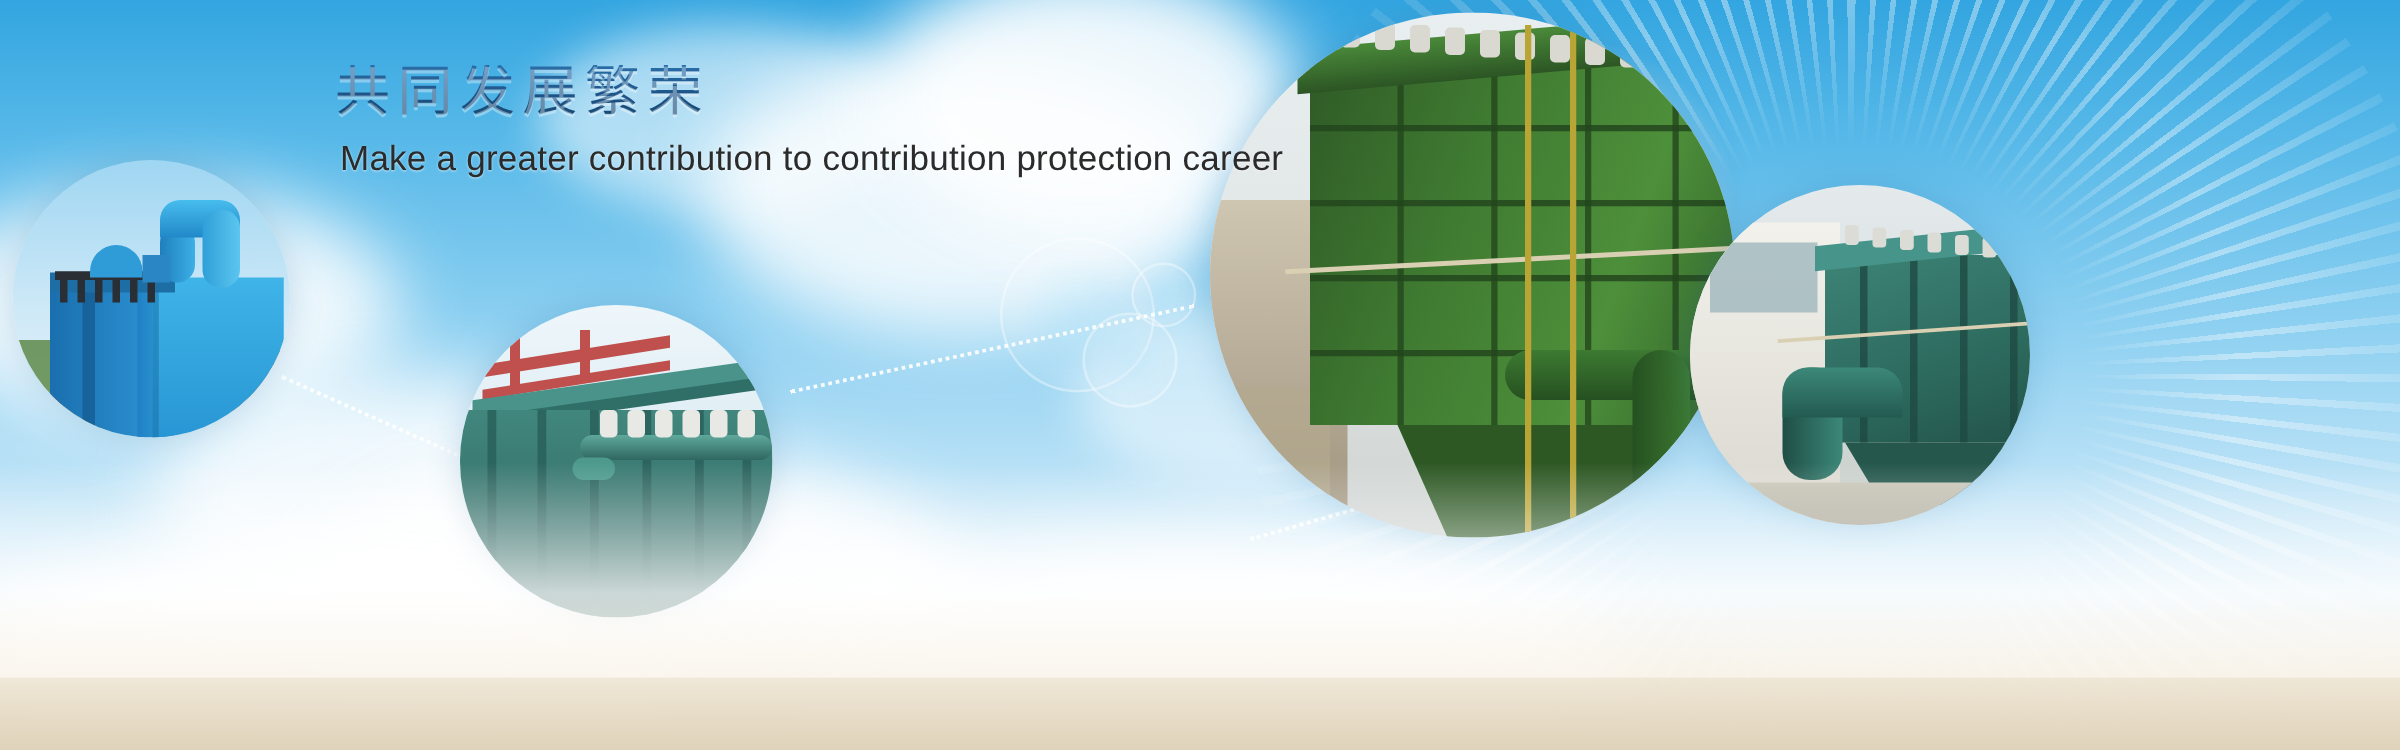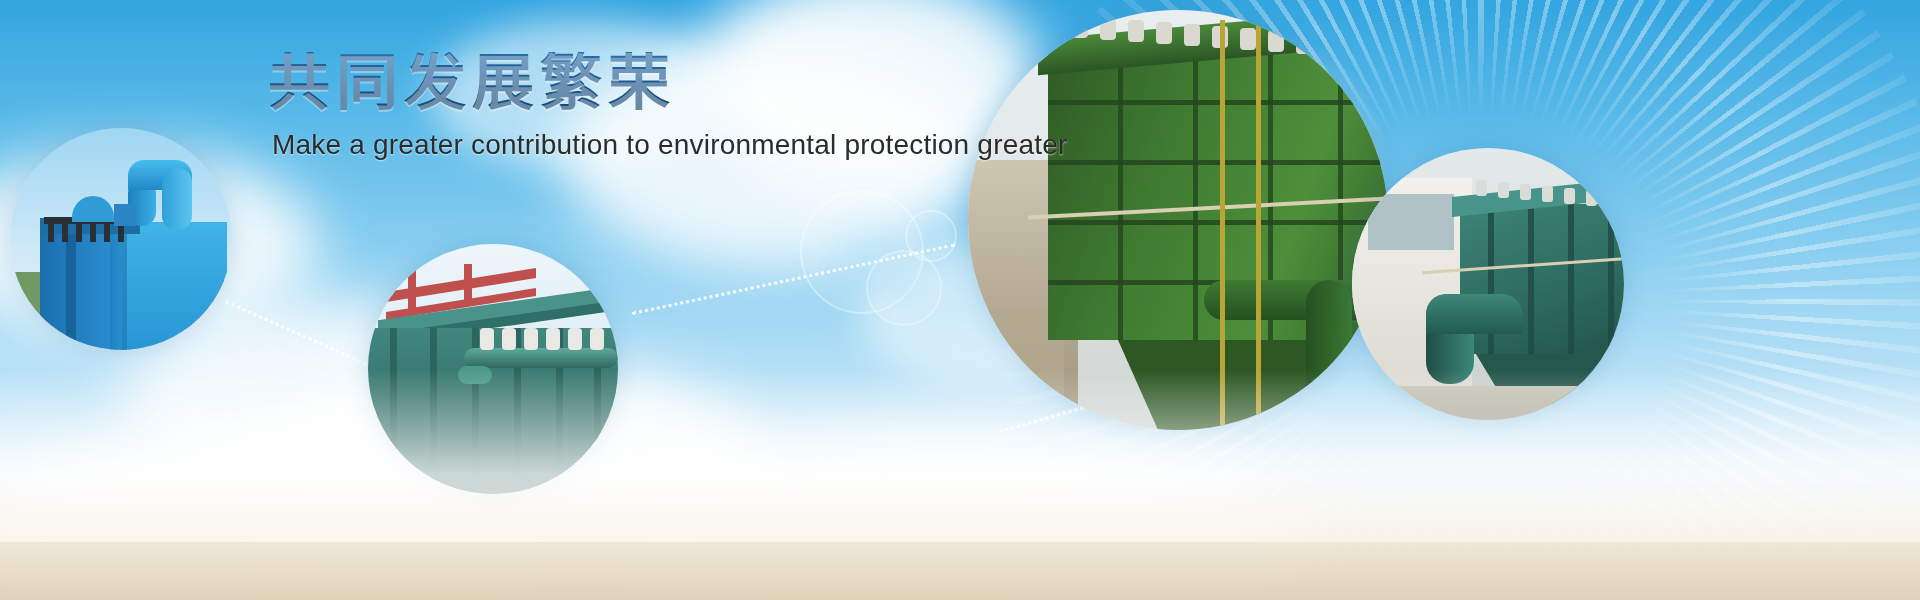--- a/index.html
+++ b/index.html
@@ -57,21 +57,21 @@
   }
 
   
   .sky-bg{position:absolute;inset:0;background:linear-gradient(180deg,#9fd6f2 0%,#cfe9f7 55%,#eaf3f8 100%);}
   .box{position:absolute;}
   .pipe{position:absolute;border-radius:40px;}
 
   
   .copy{position:absolute;left:268px;top:52px;width:1000px;}
   .line1{
-    font-size:62px;line-height:1.0;font-weight:bold;letter-spacing:6px;
+    font-size:44px;line-height:1.0;font-weight:normal;letter-spacing:6px;
     color:#1f5f96;
     background:linear-gradient(180deg,#2a6ea8 0%,#1d5488 55%,#17476f 100%);
     -webkit-background-clip:text;background-clip:text;
     -webkit-text-fill-color:transparent;
     text-shadow:0 2px 0 rgba(255,255,255,.35);
     margin:0 0 10px 0;
   }
   .line2{
     font-size:60px;line-height:1.05;font-weight:bold;letter-spacing:5px;
     color:#8fc21f;
@@ -262,16 +262,16 @@
       <div class="box" style="left:70px;top:116px;width:210px;height:3px;background:#d9cfb2;transform:rotate(-4deg);"></div>
     </div>
     <div class="ring" style="inset:-10px;"></div>
   </div>
 
   <div class="haze"></div>
   <div class="ground"></div>
 
   <div class="copy">
     <h1 class="line1">共同发展繁荣</h1>
-    <p class="line3">Make a greater contribution to environmental protection greater</p>
+    <p class="line3">Make a greater contribution to contribution protection career</p>
   </div>
 
 </div>
 
 </body></html>

